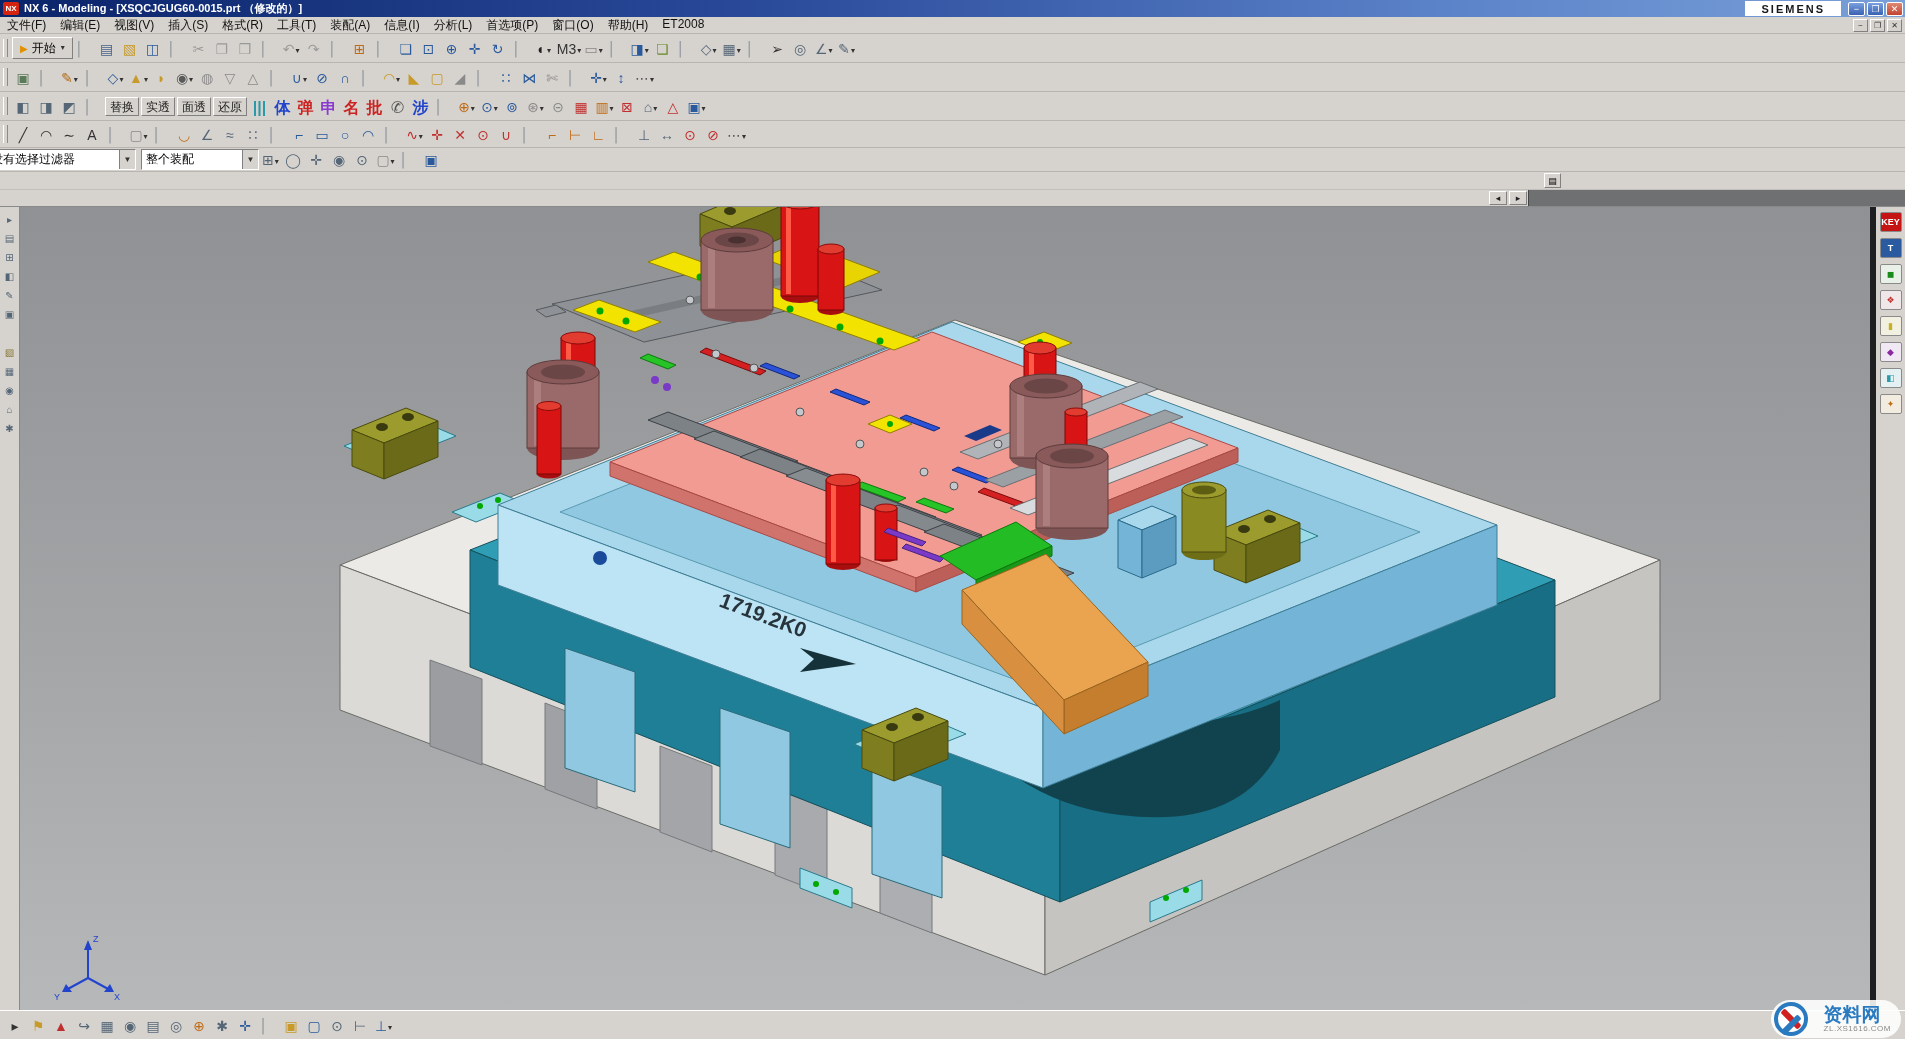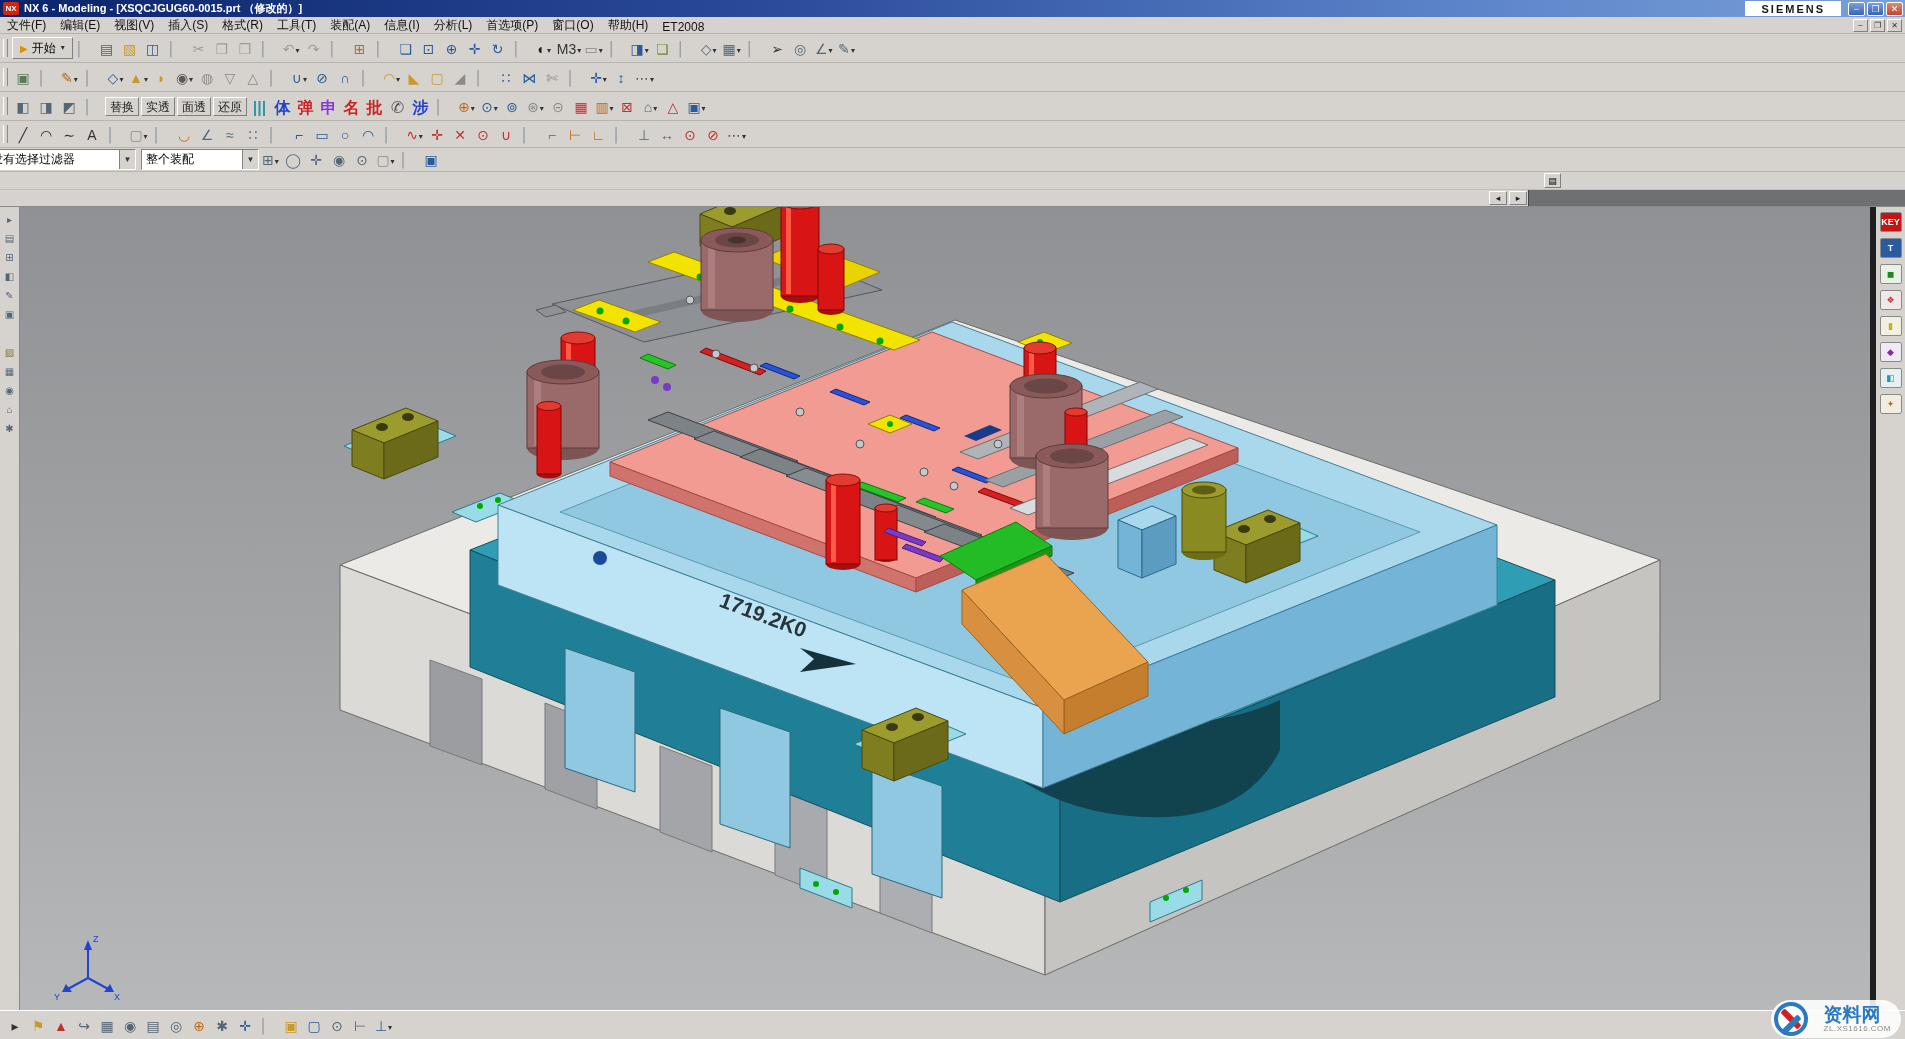--- a/index.html
+++ b/index.html
@@ -26,21 +26,21 @@
     border-bottom:1px solid #b8b5b0; }
   .menu-item { padding:0 7px; height:100%; display:inline-flex; align-items:center; color:#111; }
   .mdi { margin-left:auto; display:flex; gap:2px; padding-right:3px; }
   .mdibtn { width:15px; height:13px; font-size:8px; display:inline-flex; align-items:center; justify-content:center;
     background:#d6d3ce; border:1px solid; border-color:#fff #808080 #808080 #fff; color:#333; }
 
   
   .tbrow { display:flex; align-items:center; background:#d6d3ce; border-bottom:1px solid #b8b5b0; padding-left:2px; }
   .tbrow::before { content:""; width:3px; height:18px; border-left:1px solid #fff; border-right:1px solid #8a8a8a; margin:0 4px 0 1px; }
   .row1 { height:29px; } .row2 { height:29px; } .row3 { height:29px; } .row4 { height:27px; }
-  .tb-items { display:flex; align-items:flex-end; }
+  .tb-items { display:flex; align-items:flex-start; }
   .tb-item { display:inline-flex; align-items:flex-end; justify-content:center; min-width:21px; height:23px;
     margin:0 1px; padding-bottom:2px; }
   .tb-glyph { font-size:14px; line-height:17px; }
   .tb-caret { font-size:8px; color:#333; margin-left:1px; line-height:14px; }
   .start-btn { display:inline-flex; align-items:center; gap:4px; border:1px solid; border-color:#fff #808080 #808080 #fff;
     background:#d6d3ce; height:22px; padding:0 7px; font-size:12px; }
   .start-ico { color:#e09000; font-size:10px; }
   .tb-textbtn { font-size:12px; padding:0 4px; height:19px; line-height:18px; border:1px solid;
     border-color:#fff #808080 #808080 #fff; margin:0 1px; background:#d6d3ce; color:#222; }
   .cn .tb-glyph { font-size:16px; font-weight:bold; }

